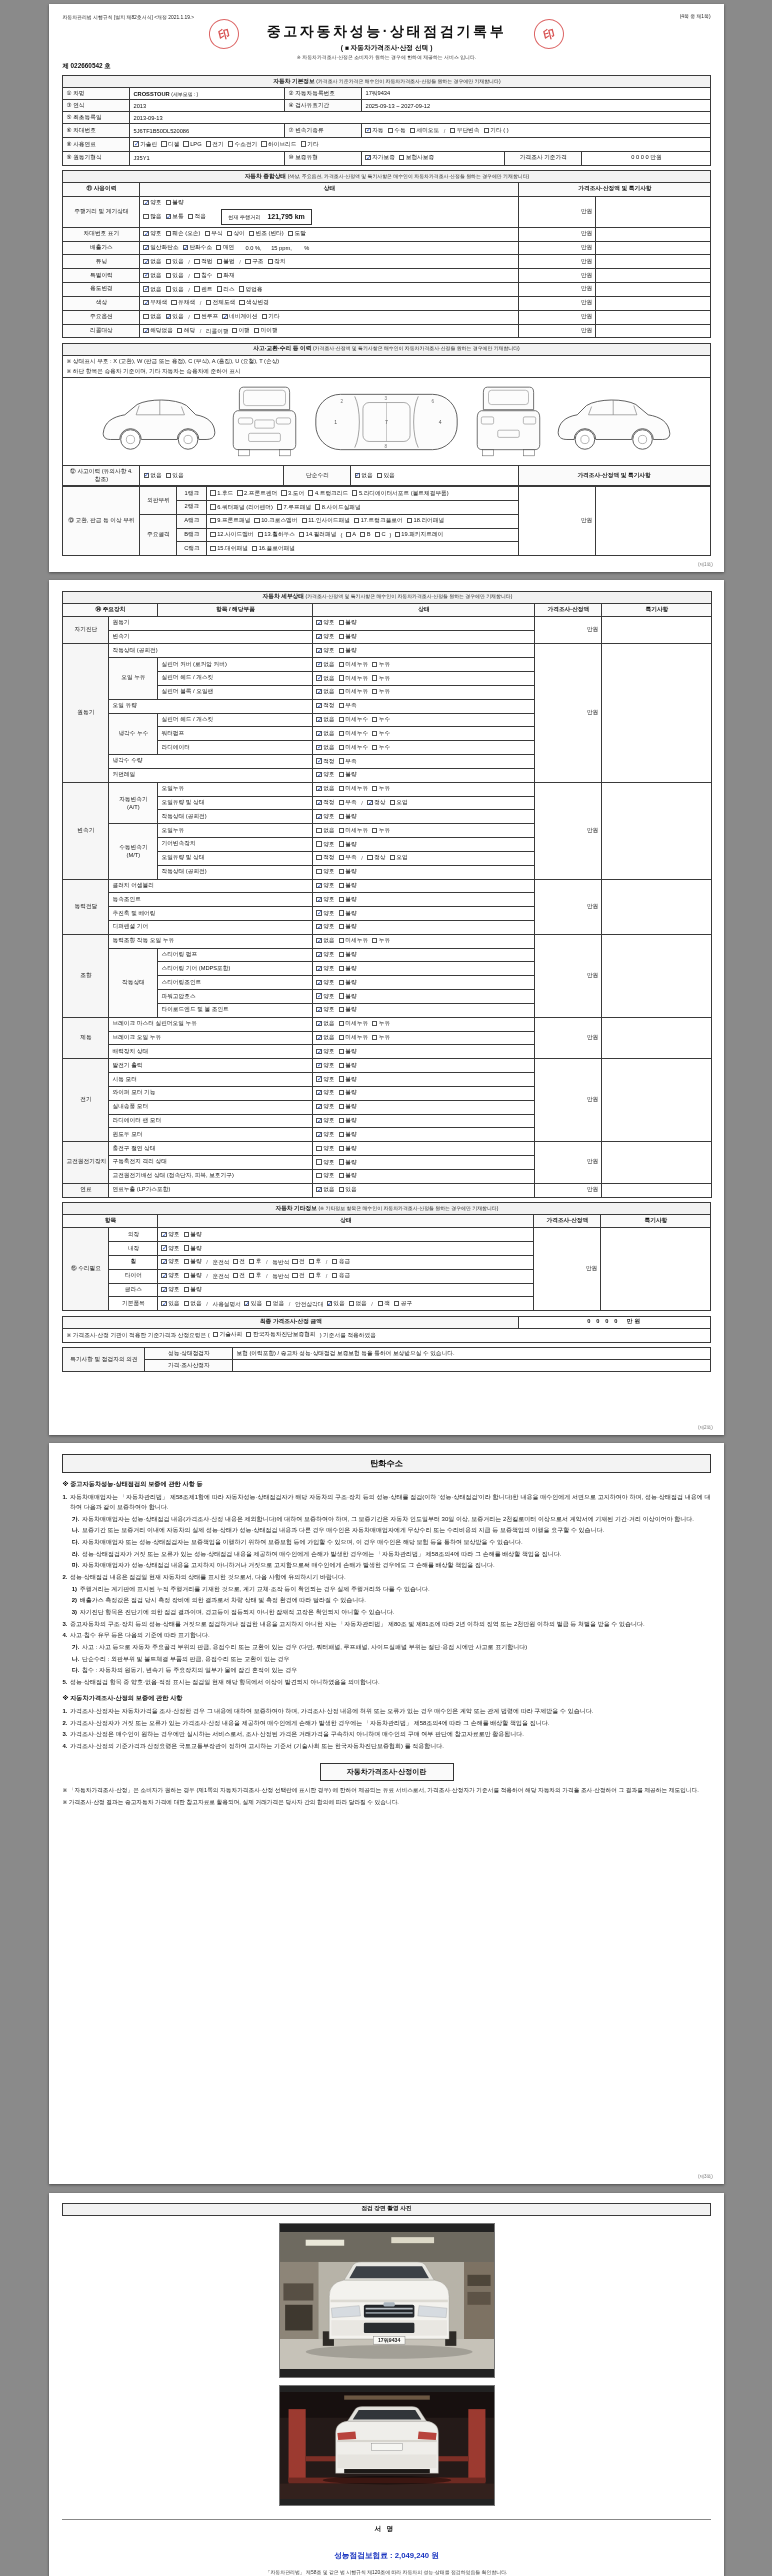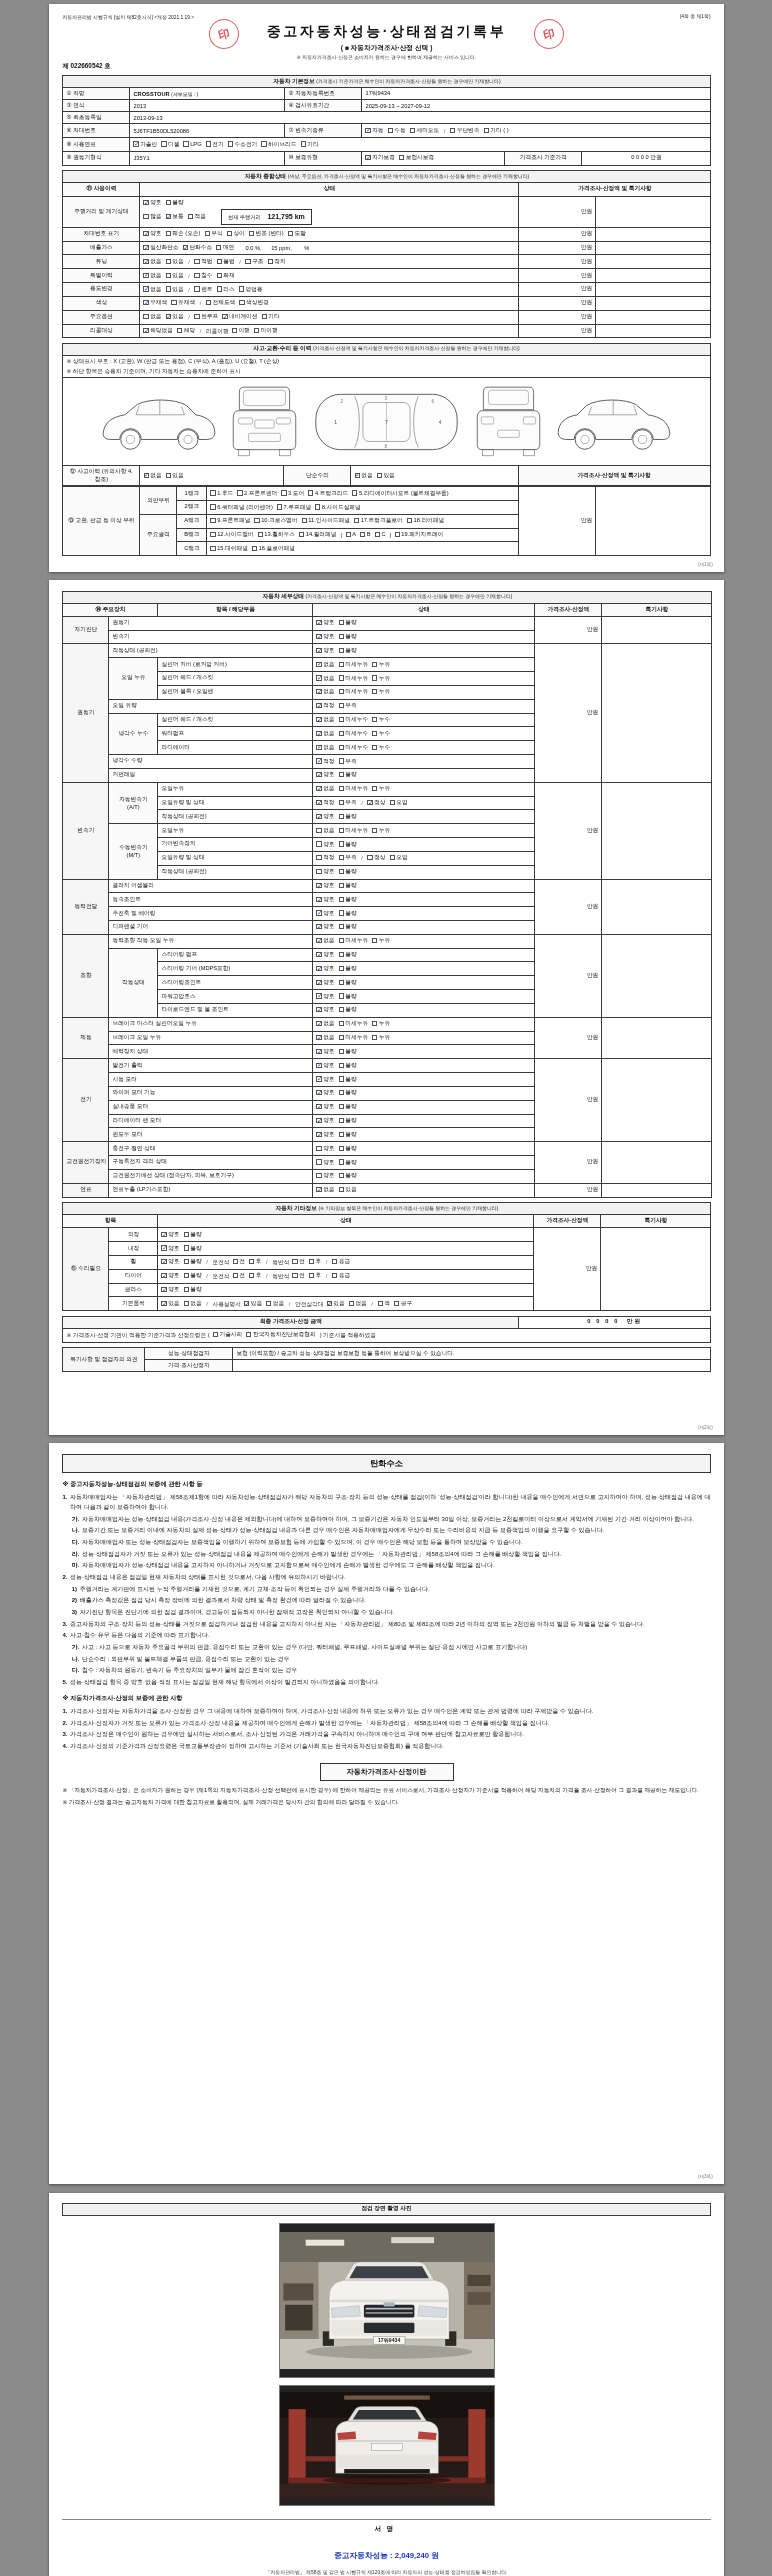--- a/index.html
+++ b/index.html
@@ -1440,21 +1440,21 @@
       <path d="M366,96 L324,92 L322,110 L364,112 Z" fill="#b8433c"></path>
       <rect x="214" y="120" width="72" height="16" fill="#f6f6f2" stroke="#888"></rect>
       <rect x="134" y="146" width="232" height="32" fill="#e6e4df"></rect>
       <rect x="150" y="180" width="200" height="10" fill="#1c1917"></rect>
     </svg>
   </div>
   <div class="sign-area">
     <div class="sign-label">서명</div>
     <div class="sign-space"></div>
     <div class="insurance">
-      <span>중고자동차성능 :</span>
+      <span>성능점검보험료 :</span>
       <span>2,049,240 원</span>
     </div>
   </div>
   <div class="foot-lines">
     <div>「자동차관리법」 제58조 및 같은 법 시행규칙 제120조에 따라 자동차의 성능·상태를 점검하였음을 확인합니다.</div>
 
   </div>
 
 </div>
 

